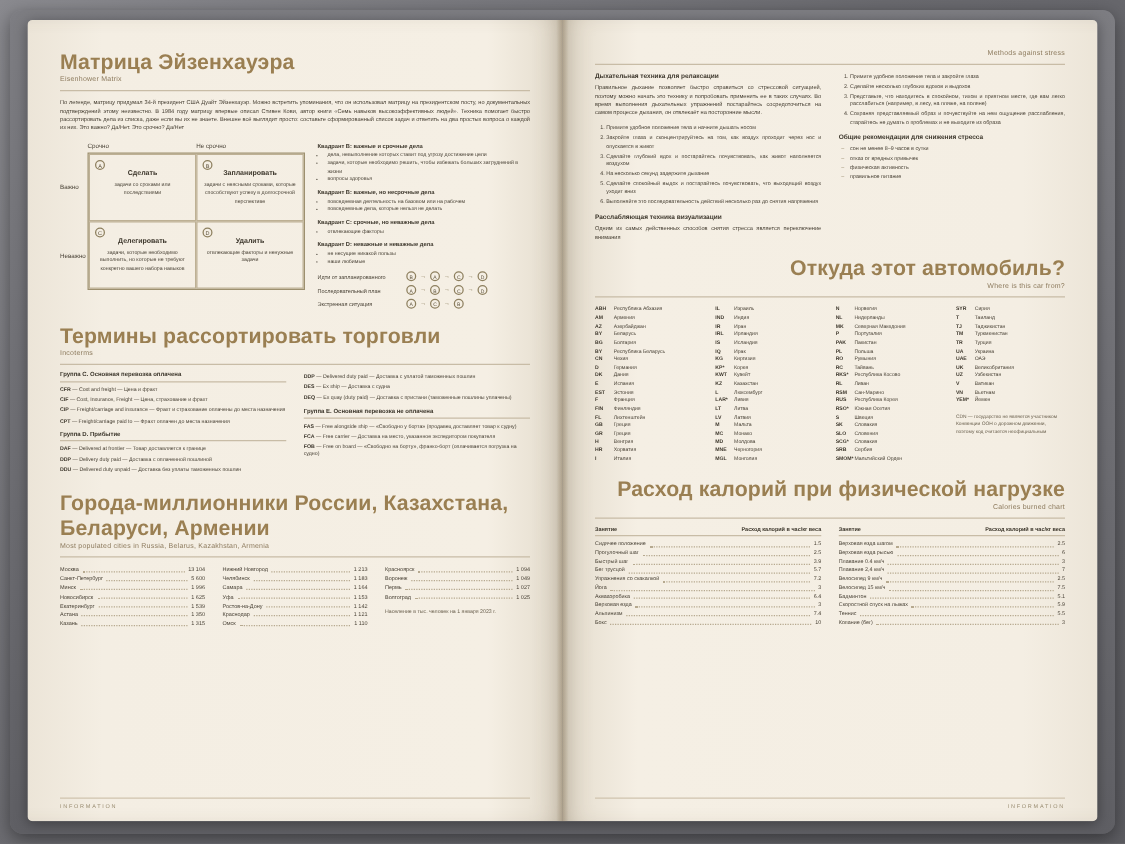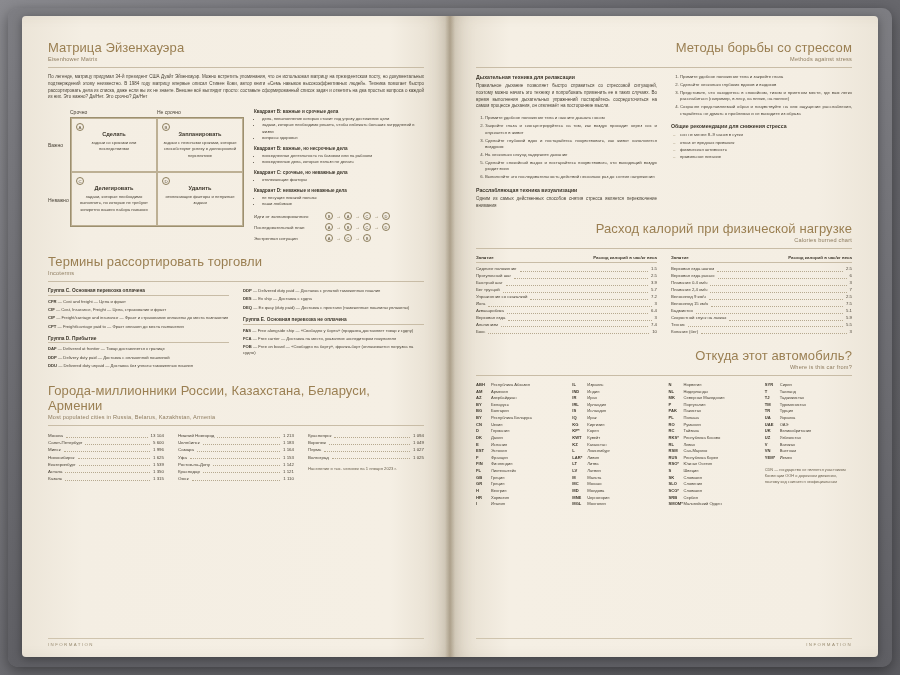--- a/index.html
+++ b/index.html
@@ -48,22 +48,22 @@
     position: absolute;
     left: 50%; top: 16px; bottom: 18px;
     width: 10px; margin-left: -5px;
     background: linear-gradient(90deg, rgba(120,100,70,.0), rgba(120,100,70,.30), rgba(120,100,70,.0));
     pointer-events: none;
     z-index: 5;
   }
 
   
   h2.sect {
-    font-size: 13px;
-    font-weight: normal;
+    font-size: 17px;
+    font-weight: bold;
     color: #9a7f52;
     margin: 0 0 1px 0;
     letter-spacing: .1px;
   }
   .sect-en {
     font-size: 5.6px;
     color: #8d7b5e;
     margin: 0 0 5px 0;
     letter-spacing: .2px;
   }
@@ -450,21 +450,20 @@
         </div>
       </div>
 
       <div class="footline"></div>
       <div class="footer l">INFORMATION</div>
     </div>
 
     <div class="page right">
 
       <div class="block">
-        <h2 class="sect right-al">Методы борьбы со стрессом</h2>
         <div class="sect-en right-al">Methods against stress</div>
         <div class="rule"></div>
         <div class="cal-cols">
           <div class="cal-col">
             <div class="small-h">Дыхательная техника для релаксации</div>
             <div class="body-txt" style="margin-bottom:5px">Правильное дыхание позволяет быстро справиться со стрессовой ситуацией, поэтому можно начать это технику и попробовать применить ее в таких случаях. Во время выполнения дыхательных упражнений постарайтесь сосредоточиться на самом процессе дыхания, он отвлекаёт на посторонние мысли.</div>
             <ol class="ol">
               <li>Примите удобное положение тела и начните дышать носом</li>
               <li>Закройте глаза и сконцентрируйтесь на том, как воздух проходит через нос и опускается в живот</li>
               <li>Сделайте глубокий вдох и постарайтесь почувствовать, как живот наполняется воздухом</li>
@@ -487,20 +486,313 @@
               <li>сон не менее 8–9 часов в сутки</li>
               <li>отказ от вредных привычек</li>
               <li>физическая активность</li>
               <li>правильное питание</li>
             </ul>
           </div>
         </div>
       </div>
 
       <div class="block">
+        <h2 class="sect right-al">Откуда этот автомобиль?</h2>
+        <div class="sect-en right-al">Where is this car from?</div>
+        <div class="rule"></div>
+        <div class="codes">
+          <div class="codes-col" id="cc1">
+              <div class="code-row">
+                <span class="cc">ABH</span>
+                <span class="cn">Республика Абхазия</span>
+              </div>
+              <div class="code-row">
+                <span class="cc">AM</span>
+                <span class="cn">Армения</span>
+              </div>
+              <div class="code-row">
+                <span class="cc">AZ</span>
+                <span class="cn">Азербайджан</span>
+              </div>
+              <div class="code-row">
+                <span class="cc">BY</span>
+                <span class="cn">Беларусь</span>
+              </div>
+              <div class="code-row">
+                <span class="cc">BG</span>
+                <span class="cn">Болгария</span>
+              </div>
+              <div class="code-row">
+                <span class="cc">BY</span>
+                <span class="cn">Республика Беларусь</span>
+              </div>
+              <div class="code-row">
+                <span class="cc">CN</span>
+                <span class="cn">Чехия</span>
+              </div>
+              <div class="code-row">
+                <span class="cc">D</span>
+                <span class="cn">Германия</span>
+              </div>
+              <div class="code-row">
+                <span class="cc">DK</span>
+                <span class="cn">Дания</span>
+              </div>
+              <div class="code-row">
+                <span class="cc">E</span>
+                <span class="cn">Испания</span>
+              </div>
+              <div class="code-row">
+                <span class="cc">EST</span>
+                <span class="cn">Эстония</span>
+              </div>
+              <div class="code-row">
+                <span class="cc">F</span>
+                <span class="cn">Франция</span>
+              </div>
+              <div class="code-row">
+                <span class="cc">FIN</span>
+                <span class="cn">Финляндия</span>
+              </div>
+              <div class="code-row">
+                <span class="cc">FL</span>
+                <span class="cn">Лихтенштейн</span>
+              </div>
+              <div class="code-row">
+                <span class="cc">GB</span>
+                <span class="cn">Греция</span>
+              </div>
+              <div class="code-row">
+                <span class="cc">GR</span>
+                <span class="cn">Греция</span>
+              </div>
+              <div class="code-row">
+                <span class="cc">H</span>
+                <span class="cn">Венгрия</span>
+              </div>
+              <div class="code-row">
+                <span class="cc">HR</span>
+                <span class="cn">Хорватия</span>
+              </div>
+              <div class="code-row">
+                <span class="cc">I</span>
+                <span class="cn">Италия</span>
+              </div>
+            </div>
+          <div class="codes-col" id="cc2">
+              <div class="code-row">
+                <span class="cc">IL</span>
+                <span class="cn">Израиль</span>
+              </div>
+              <div class="code-row">
+                <span class="cc">IND</span>
+                <span class="cn">Индия</span>
+              </div>
+              <div class="code-row">
+                <span class="cc">IR</span>
+                <span class="cn">Иран</span>
+              </div>
+              <div class="code-row">
+                <span class="cc">IRL</span>
+                <span class="cn">Ирландия</span>
+              </div>
+              <div class="code-row">
+                <span class="cc">IS</span>
+                <span class="cn">Исландия</span>
+              </div>
+              <div class="code-row">
+                <span class="cc">IQ</span>
+                <span class="cn">Ирак</span>
+              </div>
+              <div class="code-row">
+                <span class="cc">KG</span>
+                <span class="cn">Киргизия</span>
+              </div>
+              <div class="code-row">
+                <span class="cc">KP*</span>
+                <span class="cn">Корея</span>
+              </div>
+              <div class="code-row">
+                <span class="cc">KWT</span>
+                <span class="cn">Кувейт</span>
+              </div>
+              <div class="code-row">
+                <span class="cc">KZ</span>
+                <span class="cn">Казахстан</span>
+              </div>
+              <div class="code-row">
+                <span class="cc">L</span>
+                <span class="cn">Люксембург</span>
+              </div>
+              <div class="code-row">
+                <span class="cc">LAR*</span>
+                <span class="cn">Ливия</span>
+              </div>
+              <div class="code-row">
+                <span class="cc">LT</span>
+                <span class="cn">Литва</span>
+              </div>
+              <div class="code-row">
+                <span class="cc">LV</span>
+                <span class="cn">Латвия</span>
+              </div>
+              <div class="code-row">
+                <span class="cc">M</span>
+                <span class="cn">Мальта</span>
+              </div>
+              <div class="code-row">
+                <span class="cc">MC</span>
+                <span class="cn">Монако</span>
+              </div>
+              <div class="code-row">
+                <span class="cc">MD</span>
+                <span class="cn">Молдова</span>
+              </div>
+              <div class="code-row">
+                <span class="cc">MNE</span>
+                <span class="cn">Черногория</span>
+              </div>
+              <div class="code-row">
+                <span class="cc">MGL</span>
+                <span class="cn">Монголия</span>
+              </div>
+            </div>
+          <div class="codes-col" id="cc3">
+              <div class="code-row">
+                <span class="cc">N</span>
+                <span class="cn">Норвегия</span>
+              </div>
+              <div class="code-row">
+                <span class="cc">NL</span>
+                <span class="cn">Нидерланды</span>
+              </div>
+              <div class="code-row">
+                <span class="cc">MK</span>
+                <span class="cn">Северная Македония</span>
+              </div>
+              <div class="code-row">
+                <span class="cc">P</span>
+                <span class="cn">Португалия</span>
+              </div>
+              <div class="code-row">
+                <span class="cc">PAK</span>
+                <span class="cn">Пакистан</span>
+              </div>
+              <div class="code-row">
+                <span class="cc">PL</span>
+                <span class="cn">Польша</span>
+              </div>
+              <div class="code-row">
+                <span class="cc">RO</span>
+                <span class="cn">Румыния</span>
+              </div>
+              <div class="code-row">
+                <span class="cc">RC</span>
+                <span class="cn">Тайвань</span>
+              </div>
+              <div class="code-row">
+                <span class="cc">RKS*</span>
+                <span class="cn">Республика Косово</span>
+              </div>
+              <div class="code-row">
+                <span class="cc">RL</span>
+                <span class="cn">Ливан</span>
+              </div>
+              <div class="code-row">
+                <span class="cc">RSM</span>
+                <span class="cn">Сан-Марино</span>
+              </div>
+              <div class="code-row">
+                <span class="cc">RUS</span>
+                <span class="cn">Республика Корея</span>
+              </div>
+              <div class="code-row">
+                <span class="cc">RSO*</span>
+                <span class="cn">Южная Осетия</span>
+              </div>
+              <div class="code-row">
+                <span class="cc">S</span>
+                <span class="cn">Швеция</span>
+              </div>
+              <div class="code-row">
+                <span class="cc">SK</span>
+                <span class="cn">Словакия</span>
+              </div>
+              <div class="code-row">
+                <span class="cc">SLO</span>
+                <span class="cn">Словения</span>
+              </div>
+              <div class="code-row">
+                <span class="cc">SCG*</span>
+                <span class="cn">Словакия</span>
+              </div>
+              <div class="code-row">
+                <span class="cc">SRB</span>
+                <span class="cn">Сербия</span>
+              </div>
+              <div class="code-row">
+                <span class="cc">SMOM*</span>
+                <span class="cn">Мальтийский Орден</span>
+              </div>
+            </div>
+          <div class="codes-col" id="cc4">
+            <div class="code-row">
+                <span class="cc">SYR</span>
+                <span class="cn">Сирия</span>
+              </div>
+              <div class="code-row">
+                <span class="cc">T</span>
+                <span class="cn">Таиланд</span>
+              </div>
+              <div class="code-row">
+                <span class="cc">TJ</span>
+                <span class="cn">Таджикистан</span>
+              </div>
+              <div class="code-row">
+                <span class="cc">TM</span>
+                <span class="cn">Туркменистан</span>
+              </div>
+              <div class="code-row">
+                <span class="cc">TR</span>
+                <span class="cn">Турция</span>
+              </div>
+              <div class="code-row">
+                <span class="cc">UA</span>
+                <span class="cn">Украина</span>
+              </div>
+              <div class="code-row">
+                <span class="cc">UAE</span>
+                <span class="cn">ОАЭ</span>
+              </div>
+              <div class="code-row">
+                <span class="cc">UK</span>
+                <span class="cn">Великобритания</span>
+              </div>
+              <div class="code-row">
+                <span class="cc">UZ</span>
+                <span class="cn">Узбекистан</span>
+              </div>
+              <div class="code-row">
+                <span class="cc">V</span>
+                <span class="cn">Ватикан</span>
+              </div>
+              <div class="code-row">
+                <span class="cc">VN</span>
+                <span class="cn">Вьетнам</span>
+              </div>
+              <div class="code-row">
+                <span class="cc">YEM*</span>
+                <span class="cn">Йемен</span>
+              </div>
+              <div class="codes-note" style="margin-top:6px">CDN — государство не является участником Конвенции ООН о дорожном движении, поэтому код считается неофициальным</div>
+          </div>
+        </div>
+      </div>
+
+      <div class="block">
         <h2 class="sect right-al">Расход калорий при физической нагрузке</h2>
         <div class="sect-en right-al">Calories burned chart</div>
         <div class="rule"></div>
         <div class="cal-cols">
           <div class="cal-col">
             <div class="cal-head">
               <span>Занятие</span>
               <span>Расход калорий в час/кг веса</span>
             </div>
             <div class="cal-row">
@@ -606,312 +898,19 @@
               </div>
             <div class="cal-row">
                 <span>Копание (бег)</span>
                 <span class="dots"></span>
                 <span>3</span>
               </div>
           </div>
         </div>
       </div>
 
-      <div class="block">
-        <h2 class="sect right-al">Откуда этот автомобиль?</h2>
-        <div class="sect-en right-al">Where is this car from?</div>
-        <div class="rule"></div>
-        <div class="codes">
-          <div class="codes-col" id="cc1">
-              <div class="code-row">
-                <span class="cc">ABH</span>
-                <span class="cn">Республика Абхазия</span>
-              </div>
-              <div class="code-row">
-                <span class="cc">AM</span>
-                <span class="cn">Армения</span>
-              </div>
-              <div class="code-row">
-                <span class="cc">AZ</span>
-                <span class="cn">Азербайджан</span>
-              </div>
-              <div class="code-row">
-                <span class="cc">BY</span>
-                <span class="cn">Беларусь</span>
-              </div>
-              <div class="code-row">
-                <span class="cc">BG</span>
-                <span class="cn">Болгария</span>
-              </div>
-              <div class="code-row">
-                <span class="cc">BY</span>
-                <span class="cn">Республика Беларусь</span>
-              </div>
-              <div class="code-row">
-                <span class="cc">CN</span>
-                <span class="cn">Чехия</span>
-              </div>
-              <div class="code-row">
-                <span class="cc">D</span>
-                <span class="cn">Германия</span>
-              </div>
-              <div class="code-row">
-                <span class="cc">DK</span>
-                <span class="cn">Дания</span>
-              </div>
-              <div class="code-row">
-                <span class="cc">E</span>
-                <span class="cn">Испания</span>
-              </div>
-              <div class="code-row">
-                <span class="cc">EST</span>
-                <span class="cn">Эстония</span>
-              </div>
-              <div class="code-row">
-                <span class="cc">F</span>
-                <span class="cn">Франция</span>
-              </div>
-              <div class="code-row">
-                <span class="cc">FIN</span>
-                <span class="cn">Финляндия</span>
-              </div>
-              <div class="code-row">
-                <span class="cc">FL</span>
-                <span class="cn">Лихтенштейн</span>
-              </div>
-              <div class="code-row">
-                <span class="cc">GB</span>
-                <span class="cn">Греция</span>
-              </div>
-              <div class="code-row">
-                <span class="cc">GR</span>
-                <span class="cn">Греция</span>
-              </div>
-              <div class="code-row">
-                <span class="cc">H</span>
-                <span class="cn">Венгрия</span>
-              </div>
-              <div class="code-row">
-                <span class="cc">HR</span>
-                <span class="cn">Хорватия</span>
-              </div>
-              <div class="code-row">
-                <span class="cc">I</span>
-                <span class="cn">Италия</span>
-              </div>
-            </div>
-          <div class="codes-col" id="cc2">
-              <div class="code-row">
-                <span class="cc">IL</span>
-                <span class="cn">Израиль</span>
-              </div>
-              <div class="code-row">
-                <span class="cc">IND</span>
-                <span class="cn">Индия</span>
-              </div>
-              <div class="code-row">
-                <span class="cc">IR</span>
-                <span class="cn">Иран</span>
-              </div>
-              <div class="code-row">
-                <span class="cc">IRL</span>
-                <span class="cn">Ирландия</span>
-              </div>
-              <div class="code-row">
-                <span class="cc">IS</span>
-                <span class="cn">Исландия</span>
-              </div>
-              <div class="code-row">
-                <span class="cc">IQ</span>
-                <span class="cn">Ирак</span>
-              </div>
-              <div class="code-row">
-                <span class="cc">KG</span>
-                <span class="cn">Киргизия</span>
-              </div>
-              <div class="code-row">
-                <span class="cc">KP*</span>
-                <span class="cn">Корея</span>
-              </div>
-              <div class="code-row">
-                <span class="cc">KWT</span>
-                <span class="cn">Кувейт</span>
-              </div>
-              <div class="code-row">
-                <span class="cc">KZ</span>
-                <span class="cn">Казахстан</span>
-              </div>
-              <div class="code-row">
-                <span class="cc">L</span>
-                <span class="cn">Люксембург</span>
-              </div>
-              <div class="code-row">
-                <span class="cc">LAR*</span>
-                <span class="cn">Ливия</span>
-              </div>
-              <div class="code-row">
-                <span class="cc">LT</span>
-                <span class="cn">Литва</span>
-              </div>
-              <div class="code-row">
-                <span class="cc">LV</span>
-                <span class="cn">Латвия</span>
-              </div>
-              <div class="code-row">
-                <span class="cc">M</span>
-                <span class="cn">Мальта</span>
-              </div>
-              <div class="code-row">
-                <span class="cc">MC</span>
-                <span class="cn">Монако</span>
-              </div>
-              <div class="code-row">
-                <span class="cc">MD</span>
-                <span class="cn">Молдова</span>
-              </div>
-              <div class="code-row">
-                <span class="cc">MNE</span>
-                <span class="cn">Черногория</span>
-              </div>
-              <div class="code-row">
-                <span class="cc">MGL</span>
-                <span class="cn">Монголия</span>
-              </div>
-            </div>
-          <div class="codes-col" id="cc3">
-              <div class="code-row">
-                <span class="cc">N</span>
-                <span class="cn">Норвегия</span>
-              </div>
-              <div class="code-row">
-                <span class="cc">NL</span>
-                <span class="cn">Нидерланды</span>
-              </div>
-              <div class="code-row">
-                <span class="cc">MK</span>
-                <span class="cn">Северная Македония</span>
-              </div>
-              <div class="code-row">
-                <span class="cc">P</span>
-                <span class="cn">Португалия</span>
-              </div>
-              <div class="code-row">
-                <span class="cc">PAK</span>
-                <span class="cn">Пакистан</span>
-              </div>
-              <div class="code-row">
-                <span class="cc">PL</span>
-                <span class="cn">Польша</span>
-              </div>
-              <div class="code-row">
-                <span class="cc">RO</span>
-                <span class="cn">Румыния</span>
-              </div>
-              <div class="code-row">
-                <span class="cc">RC</span>
-                <span class="cn">Тайвань</span>
-              </div>
-              <div class="code-row">
-                <span class="cc">RKS*</span>
-                <span class="cn">Республика Косово</span>
-              </div>
-              <div class="code-row">
-                <span class="cc">RL</span>
-                <span class="cn">Ливан</span>
-              </div>
-              <div class="code-row">
-                <span class="cc">RSM</span>
-                <span class="cn">Сан-Марино</span>
-              </div>
-              <div class="code-row">
-                <span class="cc">RUS</span>
-                <span class="cn">Республика Корея</span>
-              </div>
-              <div class="code-row">
-                <span class="cc">RSO*</span>
-                <span class="cn">Южная Осетия</span>
-              </div>
-              <div class="code-row">
-                <span class="cc">S</span>
-                <span class="cn">Швеция</span>
-              </div>
-              <div class="code-row">
-                <span class="cc">SK</span>
-                <span class="cn">Словакия</span>
-              </div>
-              <div class="code-row">
-                <span class="cc">SLO</span>
-                <span class="cn">Словения</span>
-              </div>
-              <div class="code-row">
-                <span class="cc">SCG*</span>
-                <span class="cn">Словакия</span>
-              </div>
-              <div class="code-row">
-                <span class="cc">SRB</span>
-                <span class="cn">Сербия</span>
-              </div>
-              <div class="code-row">
-                <span class="cc">SMOM*</span>
-                <span class="cn">Мальтийский Орден</span>
-              </div>
-            </div>
-          <div class="codes-col" id="cc4">
-            <div class="code-row">
-                <span class="cc">SYR</span>
-                <span class="cn">Сирия</span>
-              </div>
-              <div class="code-row">
-                <span class="cc">T</span>
-                <span class="cn">Таиланд</span>
-              </div>
-              <div class="code-row">
-                <span class="cc">TJ</span>
-                <span class="cn">Таджикистан</span>
-              </div>
-              <div class="code-row">
-                <span class="cc">TM</span>
-                <span class="cn">Туркменистан</span>
-              </div>
-              <div class="code-row">
-                <span class="cc">TR</span>
-                <span class="cn">Турция</span>
-              </div>
-              <div class="code-row">
-                <span class="cc">UA</span>
-                <span class="cn">Украина</span>
-              </div>
-              <div class="code-row">
-                <span class="cc">UAE</span>
-                <span class="cn">ОАЭ</span>
-              </div>
-              <div class="code-row">
-                <span class="cc">UK</span>
-                <span class="cn">Великобритания</span>
-              </div>
-              <div class="code-row">
-                <span class="cc">UZ</span>
-                <span class="cn">Узбекистан</span>
-              </div>
-              <div class="code-row">
-                <span class="cc">V</span>
-                <span class="cn">Ватикан</span>
-              </div>
-              <div class="code-row">
-                <span class="cc">VN</span>
-                <span class="cn">Вьетнам</span>
-              </div>
-              <div class="code-row">
-                <span class="cc">YEM*</span>
-                <span class="cn">Йемен</span>
-              </div>
-              <div class="codes-note" style="margin-top:6px">CDN — государство не является участником Конвенции ООН о дорожном движении, поэтому код считается неофициальным</div>
-          </div>
-        </div>
-      </div>
-
       <div class="footline"></div>
       <div class="footer r">INFORMATION</div>
     </div>
   </div>
 
   <div class="spine"></div>
 </div>
 
 </body></html>

